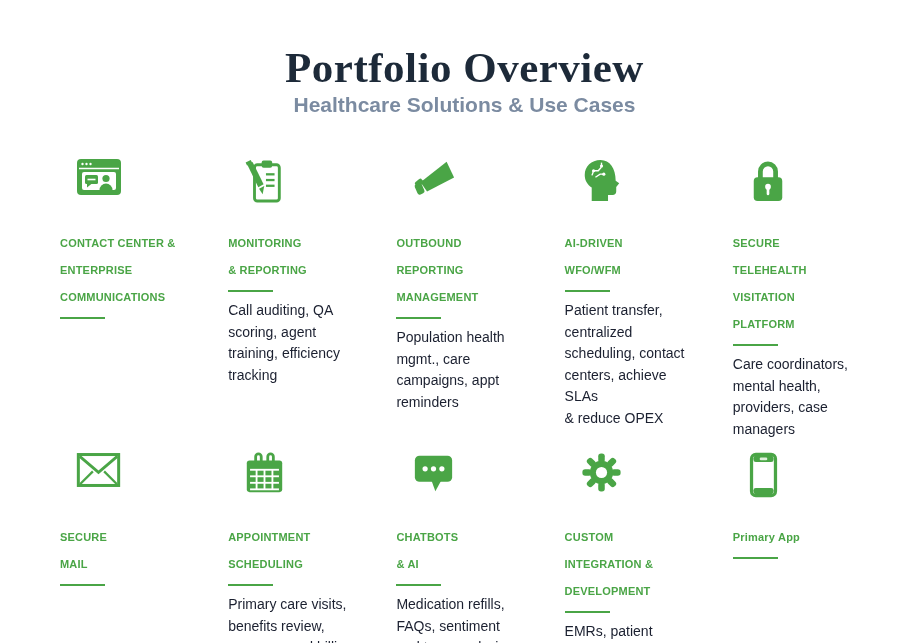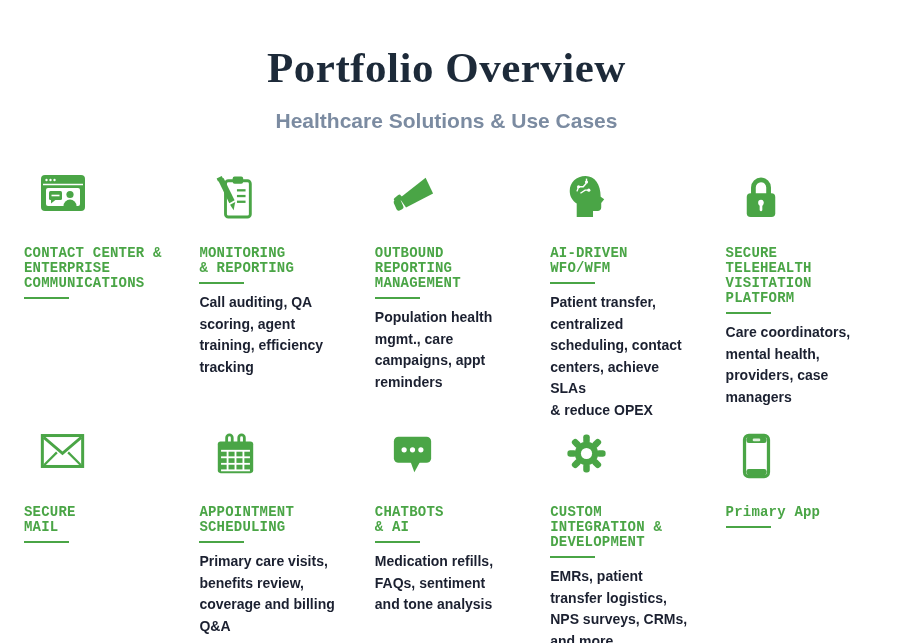--- a/index.html
+++ b/index.html
@@ -9,55 +9,55 @@
     --body:#1b2030;
     --bg:#ffffff;
   }
   *{margin:0;padding:0;box-sizing:border-box;}
   html,body{width:897px;height:643px;overflow:hidden;}
   body{
     background:var(--bg);
     font-family:"Liberation Sans",sans-serif;
     color:var(--body);
   }
-  .slide{width:897px;height:643px;padding:44px 28px 0 24px;}
+  .slide{width:897px;height:643px;padding:44px 28px 0 60px;}
   .header{text-align:center;}
   .page-title{
     font-family:"Liberation Serif",serif;
     font-size:43px;font-weight:600;color:var(--title);
     line-height:1.12;letter-spacing:.5px;
   }
   .page-subtitle{
     font-size:21px;font-weight:700;color:var(--subtitle);
-    margin-top:16px;line-height:1.25;
+    margin-top:0;line-height:1.25;
   }
   .grid{
     margin-top:40px;
     display:grid;
     grid-template-columns:repeat(5,1fr);
     column-gap:32px;
     row-gap:12px;
   }
   .card{display:flex;flex-direction:column;align-items:flex-start;}
   .icon-zone{
     height:46px;margin-left:16px;margin-bottom:26px;
     display:flex;align-items:flex-start;
   }
   .g-fill{fill:var(--green);}
   .g-stroke{stroke:var(--green);}
   .card-title{
-    font-size:14px;font-weight:700;color:var(--green);
-    line-height:15px;white-space:pre-line;letter-spacing:.2px;font-family:Liberation Mono, monospace;
+    font-size:11px;font-weight:700;color:var(--green);
+    line-height:27px;white-space:pre-line;letter-spacing:.2px;
   }
   .underline{
     width:45px;height:2px;background:var(--green);
     margin:6px 0 8px 0;
   }
   .card-desc{
-    font-size:14px;font-weight:700;color:var(--body);
+    font-size:14px;font-weight:400;color:var(--body);
     line-height:21.5px;white-space:pre-line;
   }
 </style>
 </head>
 <body>
 
 <div class="slide">
 
   <div class="header">
     <div class="page-title">Portfolio Overview</div>

